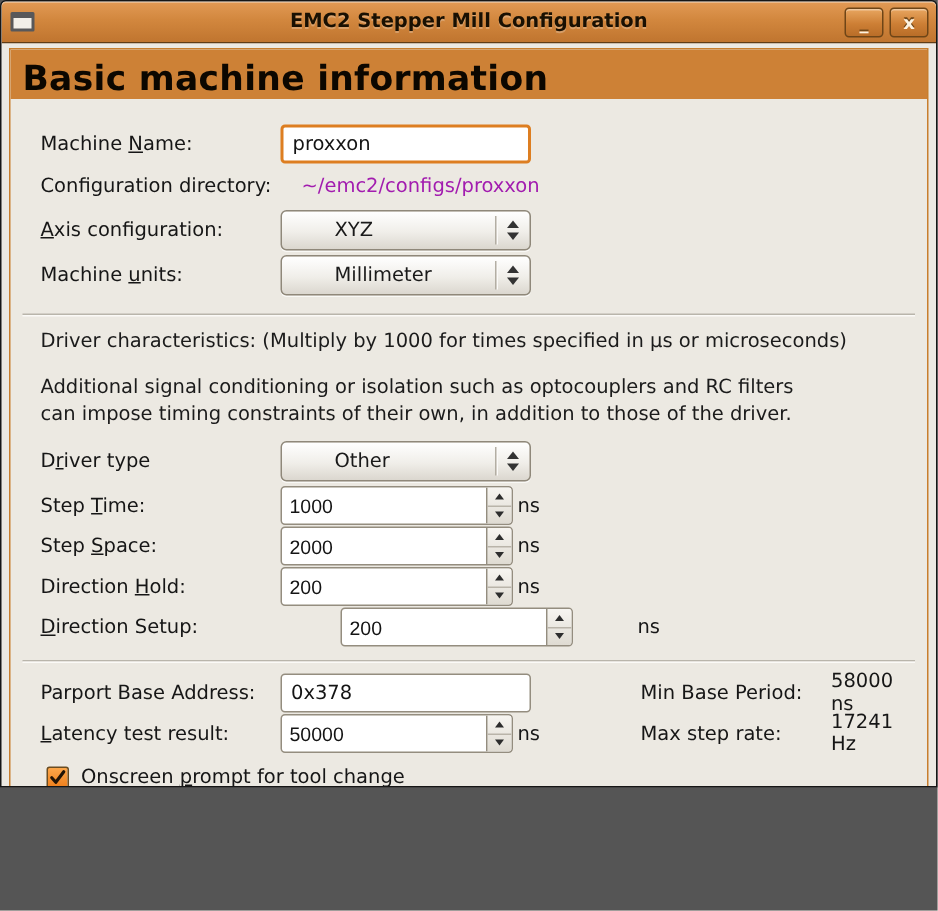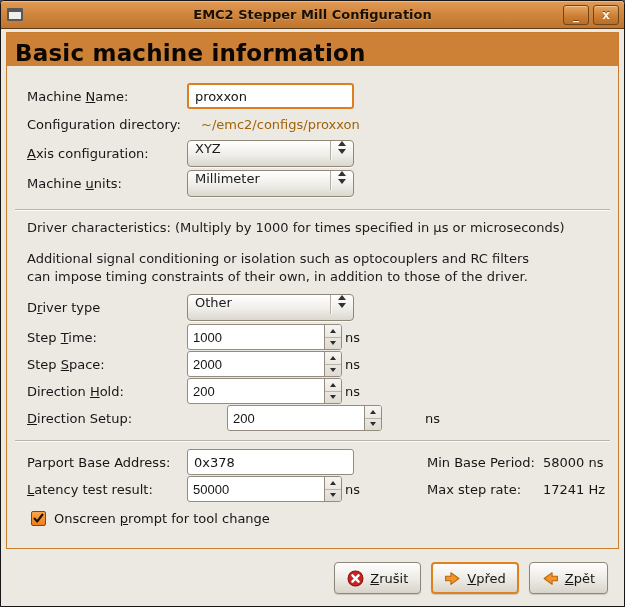--- a/index.html
+++ b/index.html
@@ -1,20 +1,20 @@
 <!DOCTYPE html>
 <html><head>
 <meta charset="utf-8">
 <style>
   * { box-sizing: border-box; margin: 0; padding: 0; }
   html,body { background:#555; }
   body { font-family: "DejaVu Sans", sans-serif; }
 
   .window {
-    width: 625px; height: 607px;
+    width: 625px; height: 525px;
     background: #ece9e2;
     border: 1px solid #161616;
     border-radius: 4px 4px 0 0;
     overflow: hidden;
     position: relative;
   }
 
   
   .titlebar {
     height: 28px;
@@ -69,39 +69,40 @@
   }
 
   
   .row {
     display: flex; align-items: center;
     margin-left: 20px; margin-right: 8px;
     position: relative;
   }
   .lbl { width: 160px; flex: 0 0 160px; font-size: 13px; color: #161616; }
   .mn { text-decoration: underline; }
-  .static-val { font-size: 13px; color: #a16207; padding-left: 14px; }
+  .static-val { font-size: 13px; color: #a21caf; padding-left: 14px; }
 
   .text-input {
     width: 167px; height: 26px;
     border: 1px solid #948d7f; border-radius: 3px;
     background: #fff;
     font-family: "DejaVu Sans", sans-serif; font-size: 13px; color: #141414;
     padding: 0 6px; outline: none;
   }
   .text-input.focused { border: 2px solid #dd7e21; }
 
   
   .combo {
     width: 167px; height: 27px;
     border: 1px solid #8f887a; border-radius: 4px;
     background: linear-gradient(to bottom, #ffffff 0%, #f0eee9 55%, #dbd7cf 100%);
-    display: flex; align-items: flex-start;
+    display: flex; align-items: center;
     box-shadow: 0 1px 0 rgba(255,255,255,.7);
     cursor: default;
+    padding-left: 28px;
   }
   .combo-text { flex: 1; font-size: 13px; color: #1a1a1a; padding-left: 7px; }
   .combo-sep { width: 1px; height: 19px; background: #b3aea3; box-shadow: 1px 0 0 #fbfaf8; }
   .combo-arrows {
     width: 22px; display: flex; flex-direction: column; align-items: center; gap: 3px;
   }
   .tri-up { width: 0; height: 0; border-left: 4px solid transparent; border-right: 4px solid transparent; border-bottom: 5px solid #333; }
   .tri-down { width: 0; height: 0; border-left: 4px solid transparent; border-right: 4px solid transparent; border-top: 5px solid #333; }
 
   
@@ -129,21 +130,21 @@
   .unit { font-size: 13px; color: #161616; margin-left: 3px; }
 
   .sep {
     height: 2px; margin: 0 8px;
     border-top: 1px solid #b9b5ab; border-bottom: 1px solid #fbfaf7;
   }
   .note { font-size: 13px; color: #1b1b1b; margin-left: 20px; }
 
   
   .info-label { position: absolute; left: 400px; font-size: 13px; color: #161616; }
-  .info-value { position: absolute; left: 516px; font-size: 13px; color: #161616; }
+  .info-value { position: absolute; left: 527px; font-size: 13px; color: #161616; }
 
   
   .check-row { display: flex; align-items: center; margin-left: 24px; margin-top: 9px; }
   .checkbox {
     width: 15px; height: 15px;
     border: 1px solid #6a4d22; border-radius: 2px;
     background: linear-gradient(to bottom, #fca64a 0%, #ee7f1c 100%);
     display: flex; align-items: center; justify-content: center;
   }
   .checkbox svg { display: block; }

